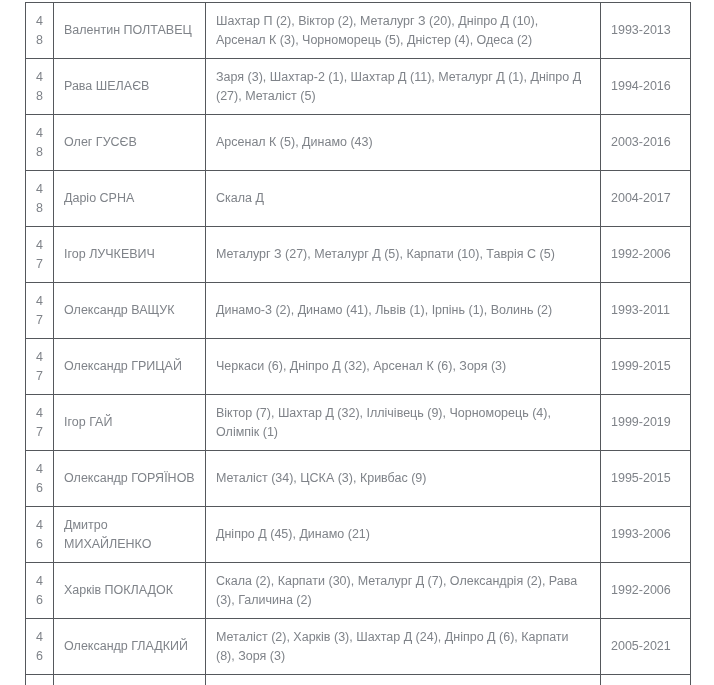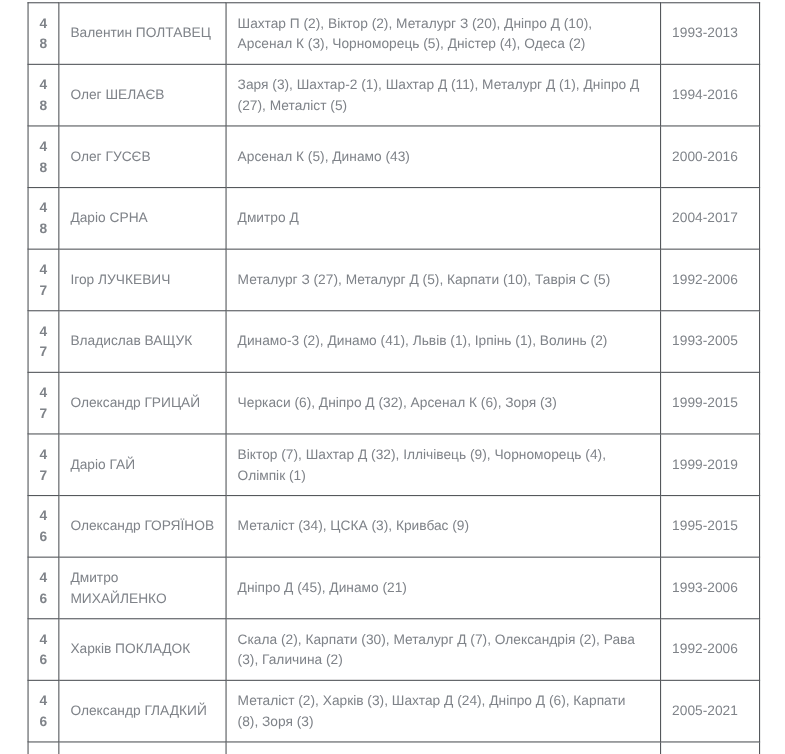--- a/index.html
+++ b/index.html
@@ -27,21 +27,20 @@
     font-size: 12.5px;
     line-height: 19px;
     padding: 8.5px 10px;
     vertical-align: middle;
     word-wrap: break-word;
   }
   td.col-count {
     text-align: center;
     padding-left: 2px;
     padding-right: 2px;
-    font-weight: bold;
   }
   td.col-name {
     padding-right: 4px;
   }
   col.c-count { width: 28px; }
   col.c-name  { width: 152px; }
   col.c-clubs { width: 395px; }
   col.c-years { width: 90px; }
 </style>
 </head>
@@ -57,57 +56,57 @@
     </colgroup>
     <tbody id="rows">
         <tr>
           <td class="col-count">48</td>
           <td class="col-name">Валентин ПОЛТАВЕЦ</td>
           <td class="col-clubs">Шахтар П (2), Віктор (2), Металург З (20), Дніпро Д (10), Арсенал К (3), Чорноморець (5), Дністер (4), Одеса (2)</td>
           <td class="col-years">1993-2013</td>
         </tr>
         <tr>
           <td class="col-count">48</td>
-          <td class="col-name">Олег ШЕЛАЄВ</td>
+          <td class="col-name">Рава ШЕЛАЄВ</td>
           <td class="col-clubs">Заря (3), Шахтар-2 (1), Шахтар Д (11), Металург Д (1), Дніпро Д (27), Металіст (5)</td>
           <td class="col-years">1994-2016</td>
         </tr>
         <tr>
           <td class="col-count">48</td>
           <td class="col-name">Олег ГУСЄВ</td>
           <td class="col-clubs">Арсенал К (5), Динамо (43)</td>
-          <td class="col-years">2000-2016</td>
+          <td class="col-years">2003-2016</td>
         </tr>
         <tr>
           <td class="col-count">48</td>
           <td class="col-name">Даріо СРНА</td>
-          <td class="col-clubs">Дмитро Д</td>
+          <td class="col-clubs">Скала Д</td>
           <td class="col-years">2004-2017</td>
         </tr>
         <tr>
           <td class="col-count">47</td>
           <td class="col-name">Ігор ЛУЧКЕВИЧ</td>
           <td class="col-clubs">Металург З (27), Металург Д (5), Карпати (10), Таврія С (5)</td>
           <td class="col-years">1992-2006</td>
         </tr>
         <tr>
           <td class="col-count">47</td>
-          <td class="col-name">Владислав ВАЩУК</td>
+          <td class="col-name">Олександр ВАЩУК</td>
           <td class="col-clubs">Динамо-3 (2), Динамо (41), Львів (1), Ірпінь (1), Волинь (2)</td>
-          <td class="col-years">1993-2005</td>
+          <td class="col-years">1993-2011</td>
         </tr>
         <tr>
           <td class="col-count">47</td>
           <td class="col-name">Олександр ГРИЦАЙ</td>
           <td class="col-clubs">Черкаси (6), Дніпро Д (32), Арсенал К (6), Зоря (3)</td>
           <td class="col-years">1999-2015</td>
         </tr>
         <tr>
           <td class="col-count">47</td>
-          <td class="col-name">Даріо ГАЙ</td>
+          <td class="col-name">Ігор ГАЙ</td>
           <td class="col-clubs">Віктор (7), Шахтар Д (32), Іллічівець (9), Чорноморець (4), Олімпік (1)</td>
           <td class="col-years">1999-2019</td>
         </tr>
         <tr>
           <td class="col-count">46</td>
           <td class="col-name">Олександр ГОРЯЇНОВ</td>
           <td class="col-clubs">Металіст (34), ЦСКА (3), Кривбас (9)</td>
           <td class="col-years">1995-2015</td>
         </tr>
         <tr>

